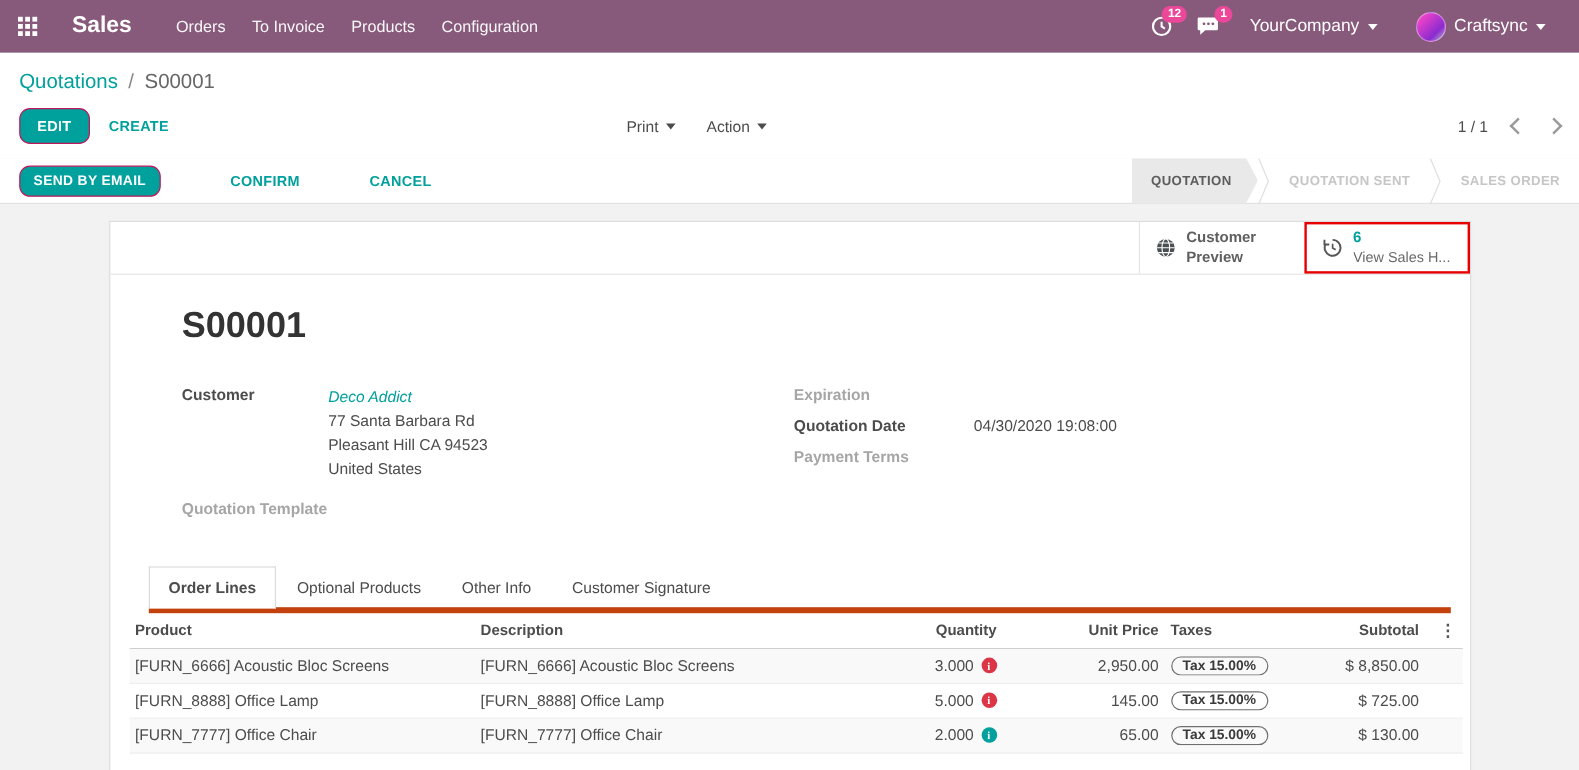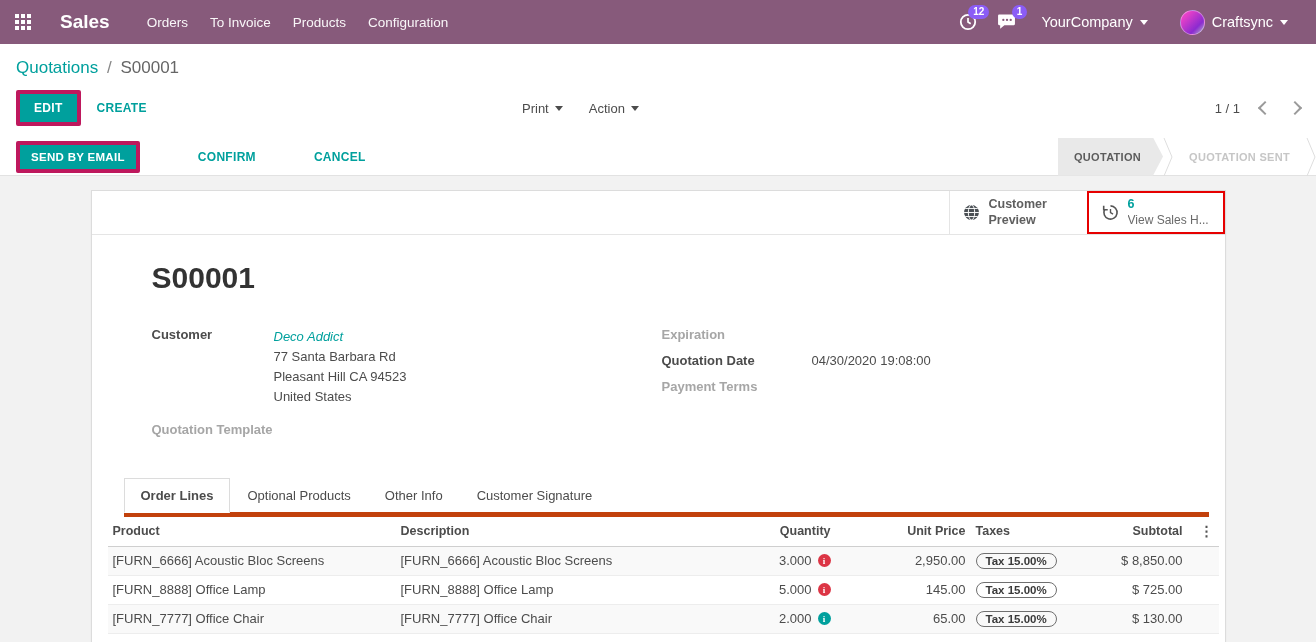--- a/index.html
+++ b/index.html
@@ -10,35 +10,35 @@
   .topbar { height:44px; background:#875a7b; display:flex; align-items:center; color:#fff; }
   .apps-btn { width:46px; height:44px; display:flex; align-items:center; justify-content:center; cursor:pointer; }
   .grid-icon { width:4px; height:4px; background:#fff;
     box-shadow:6px 0 #fff,12px 0 #fff,0 6px #fff,6px 6px #fff,12px 6px #fff,0 12px #fff,6px 12px #fff,12px 12px #fff;
     margin:-6px 6px 6px -6px; }
   .brand { font-size:19px; font-weight:bold; margin:0 26px 0 14px; }
   .topmenu { display:flex; height:44px; }
   .topmenu-item { display:flex; align-items:center; padding:0 11px; font-size:13.5px; color:rgba(255,255,255,.95); cursor:pointer; }
   .top-right { margin-left:auto; display:flex; align-items:center; gap:4px; padding-right:14px; }
   .icon-wrap { position:relative; width:34px; height:44px; display:flex; align-items:center; justify-content:center; cursor:pointer; }
-  .badge { position:absolute; top:5px; right:-4px; background:#8b5cf6; color:#fff; font-size:10px; font-weight:bold;
+  .badge { position:absolute; top:5px; right:-4px; background:#ec4899; color:#fff; font-size:10px; font-weight:bold;
            border-radius:9px; padding:1px 5px; line-height:1.2; }
   .company, .user { display:flex; align-items:center; gap:7px; padding:8px 14px; font-size:14.5px; cursor:pointer; height:44px; }
   .caret-down { width:0; height:0; border-left:4px solid transparent; border-right:4px solid transparent; border-top:5px solid #fff; }
   .avatar { width:25px; height:25px; border-radius:50%; background:linear-gradient(135deg,#e640c8 20%,#8b2bd0 70%,#b9b9c9); border:1px solid rgba(255,255,255,.4); }
 
   
   .cp { background:#fff; }
   .breadcrumb { padding:14px 16px 4px; font-size:17px; }
   .breadcrumb .link { color:#00a09d; cursor:pointer; }
   .breadcrumb .sep { color:#888; margin:0 4px; }
   .breadcrumb .current { color:#666; }
   .cp-buttons { display:flex; align-items:center; padding:8px 16px 12px; position:relative; }
-  .btn-primary { background:#00a09d; color:#fff; border:4px solid #be185d; font-size:12px; font-weight:bold;
-                 padding:7px 14px; border-radius:2px; cursor:pointer; letter-spacing:.3px; }
+  .btn-primary { background:#00a09d; color:#fff; border:1px solid #be185d; font-size:12px; font-weight:bold;
+                 padding:7px 14px; border-radius:9px; cursor:pointer; letter-spacing:.3px; }
   .btn-link { color:#00a09d; font-size:12px; font-weight:bold; margin-left:16px; cursor:pointer; letter-spacing:.3px; background:none; border:none; }
   .cp-center { position:absolute; left:522px; display:flex; gap:26px; }
   .dropdown-toggle { font-size:13px; color:#4c4c4c; display:flex; align-items:center; gap:6px; cursor:pointer; }
   .caret-dark { width:0; height:0; border-left:4px solid transparent; border-right:4px solid transparent; border-top:5px solid #4c4c4c; }
   .pager { margin-left:auto; display:flex; align-items:center; gap:20px; font-size:13px; color:#4c4c4c; }
   .chev-btn { width:10px; height:10px; border-left:2px solid #9a9a9a; border-bottom:2px solid #9a9a9a; cursor:pointer; }
   .chev-left { transform:rotate(45deg); }
   .chev-right { transform:rotate(-135deg); }
 
   
@@ -177,20 +177,21 @@
       <svg width="10" height="38">
           <polyline points="1,0 9,19 1,38" stroke="#dedede" fill="none"></polyline>
         </svg>
     </span>
     <div class="step">QUOTATION SENT</div>
     <span class="step-chev">
       <svg width="10" height="38">
           <polyline points="1,0 9,19 1,38" stroke="#dedede" fill="none"></polyline>
         </svg>
     </span>
+    <div class="step">SALES ORDER</div>
   </div>
 </div>
 
 <div class="content">
   <div class="sheet">
 
     <div class="button-box">
       <div class="stat-btn">
         <svg width="17" height="17" viewBox="0 0 16 16">
           <circle cx="8" cy="8" r="7" fill="#4a4f54"></circle>

